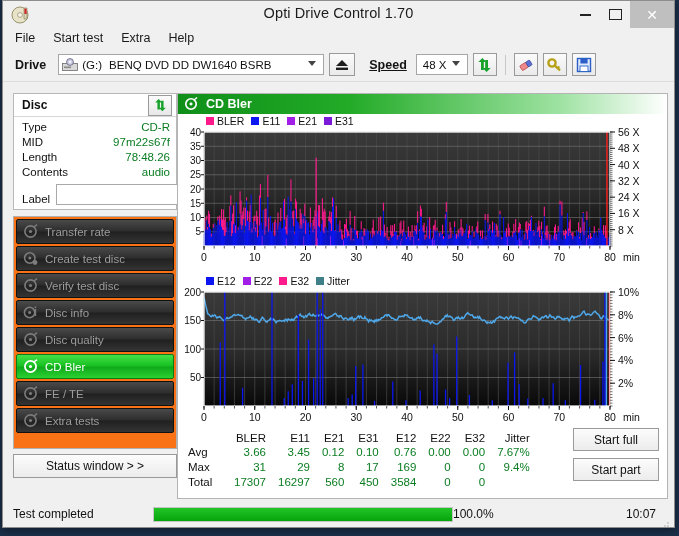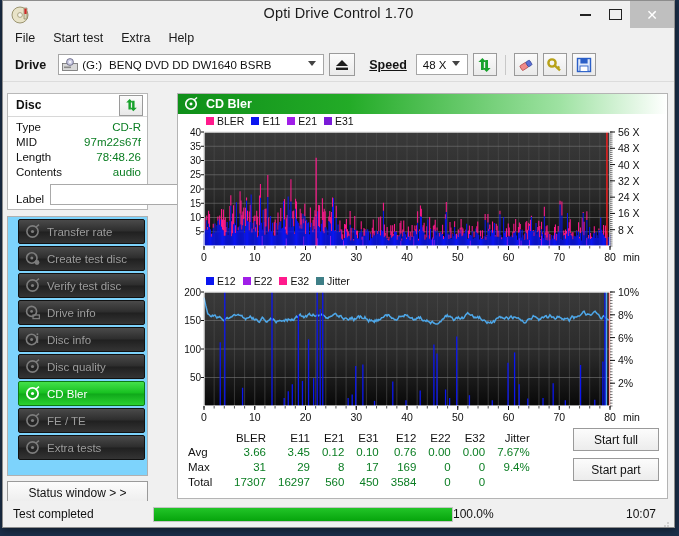--- a/index.html
+++ b/index.html
@@ -77,42 +77,42 @@
   }
   #eject-btn { width:26px; }
   #speed-label { font-size:12.5px;font-weight:bold;color:#141414;margin-left:14px;margin-right:9px;text-decoration:underline;}
   #speed-select{ width:52px;height:21px;background:#fff;border:1px solid #a6a6a6;
                  position:relative;display:flex;align-items:center;box-sizing:border-box;}
   #speed-value{ font-size:11.5px;color:#111;margin-left:6px; }
   .vsep{ width:1px;height:20px;background:#c8c8c8;margin-left:8px;margin-right:3px;}
   
   #body { position:absolute; left:0; top:88px; right:0; bottom:26px; }
   
-  #leftcol { position:absolute; left:4px; top:4px; width:141px; bottom:2px; }
+  #leftcol { position:absolute; left:10px; top:4px; width:164px; bottom:2px; }
   #disc-panel {
     border:1px solid #b8b8b8; background:#fff; padding:0; box-sizing:border-box;
   }
   #disc-head {
     height:22px; display:flex; align-items:center; justify-content:space-between;
     padding:0 4px 0 8px; border-bottom:1px solid #d8d8d8; background:#fff;
   }
   #disc-head span.t { font-size:12px;font-weight:bold;color:#111; }
   .greenarrows { width:22px;height:19px;background:linear-gradient(#fbfbfb,#e8e8e8);
                  border:1px solid #9a9a9a;display:flex;align-items:center;justify-content:center;}
   #disc-rows { padding:3px 6px 4px 8px; }
   .drow { display:flex; justify-content:space-between; font-size:11.5px; line-height:15px; }
   .drow .k { color:#111; }
   .drow .v { color:#0a7d22; font-weight:normal; }
   #label-row { display:flex; align-items:flex-end; margin-top:3px; gap:6px; }
   #label-row .k { font-size:11.5px;color:#111; }
   #label-input { flex:1; height:17px; border:1px solid #a9a9a9; background:#fff; }
   #label-btn { width:23px;height:20px;background:linear-gradient(#fbfbfb,#e6e6e6);
                border:1px solid #9a9a9a;display:flex;align-items:center;justify-content:center;}
   
-  #navlist { margin-top:6px; border:1px solid #b0b0b0; background:#7dd3fc; padding:2px 2px 0 10px; }
+  #navlist { margin-top:6px; border:1px solid #b0b0b0; background:#f97316; padding:2px 2px 0 2px; }
   .navbtn {
     height:25px; margin-bottom:2px;
     background:linear-gradient(#4a4a4a 0%, #2d2d2d 48%, #202020 52%, #343434 100%);
     border:1px solid #111; border-radius:2px;
     display:flex; align-items:center; padding-left:6px; gap:7px;
     color:#9c9c9c; font-size:11.5px; box-sizing:border-box;
   }
   .navbtn.active {
     background:linear-gradient(#44e14a 0%, #17c020 48%, #0fa81a 52%, #2bd131 100%);
     color:#fff; border:1px solid #0c7a12;
@@ -320,30 +320,20 @@
         </div>
         <div class="navbtn">
           <span class="ico">
             <svg width="15" height="15" viewBox="0 0 15 15">
                 <circle cx="7.5" cy="7.5" r="5.6" fill="none" stroke="#7d7d7d" stroke-width="1.6"></circle>
                 <circle cx="7.5" cy="7.5" r="1.6" fill="#7d7d7d"></circle>
                 <path d="M11 3 L14 0.6" stroke="#7d7d7d" stroke-width="1.4"></path>
               </svg>
           </span>
           <span>Verify test disc</span>
-        </div>
-        <div class="navbtn">
-          <span class="ico">
-            <svg width="15" height="15" viewBox="0 0 15 15">
-                <circle cx="6.6" cy="6.4" r="5" fill="none" stroke="#7d7d7d" stroke-width="1.6"></circle>
-                <circle cx="6.6" cy="6.4" r="1.4" fill="#7d7d7d"></circle>
-                <rect x="8" y="10" width="6.4" height="3.6" fill="none" stroke="#7d7d7d" stroke-width="1.3"></rect>
-              </svg>
-          </span>
-          <span>Drive info</span>
         </div>
         <div class="navbtn">
           <span class="ico">
             <svg width="15" height="15" viewBox="0 0 15 15">
                 <circle cx="6.6" cy="7.5" r="5.2" fill="none" stroke="#7d7d7d" stroke-width="1.6"></circle>
                 <circle cx="6.6" cy="7.5" r="1.5" fill="#7d7d7d"></circle>
                 <rect x="11.6" y="4" width="1.6" height="7" fill="#7d7d7d"></rect>
                 <rect x="11.6" y="1.4" width="1.6" height="1.7" fill="#7d7d7d"></rect>
               </svg>
           </span>

